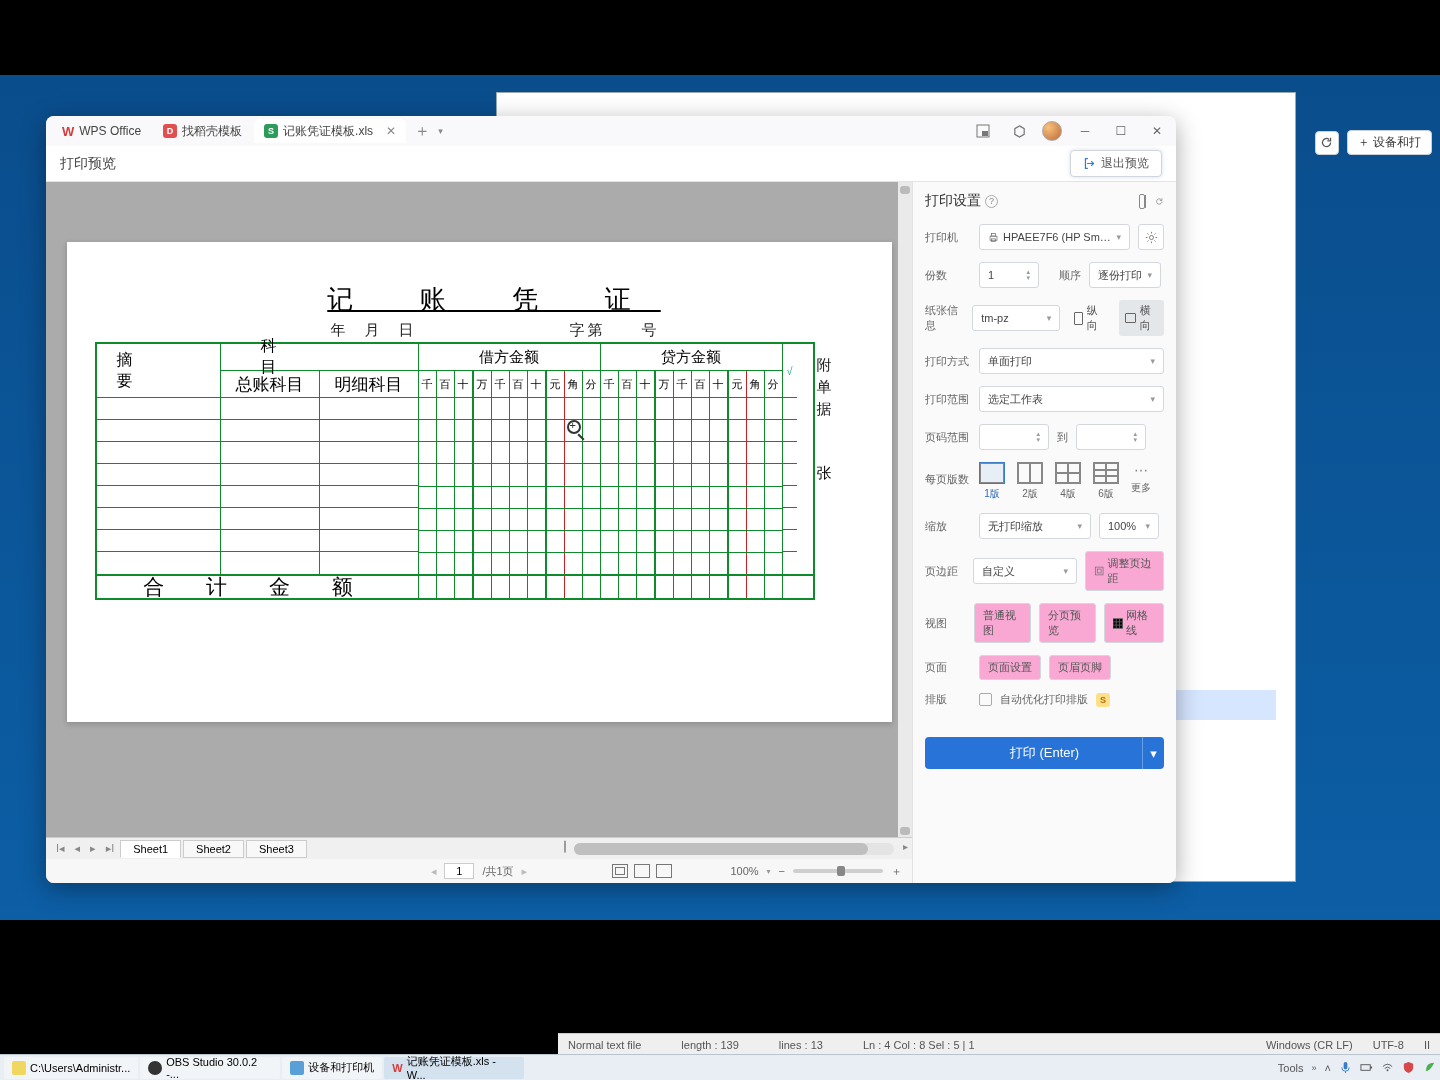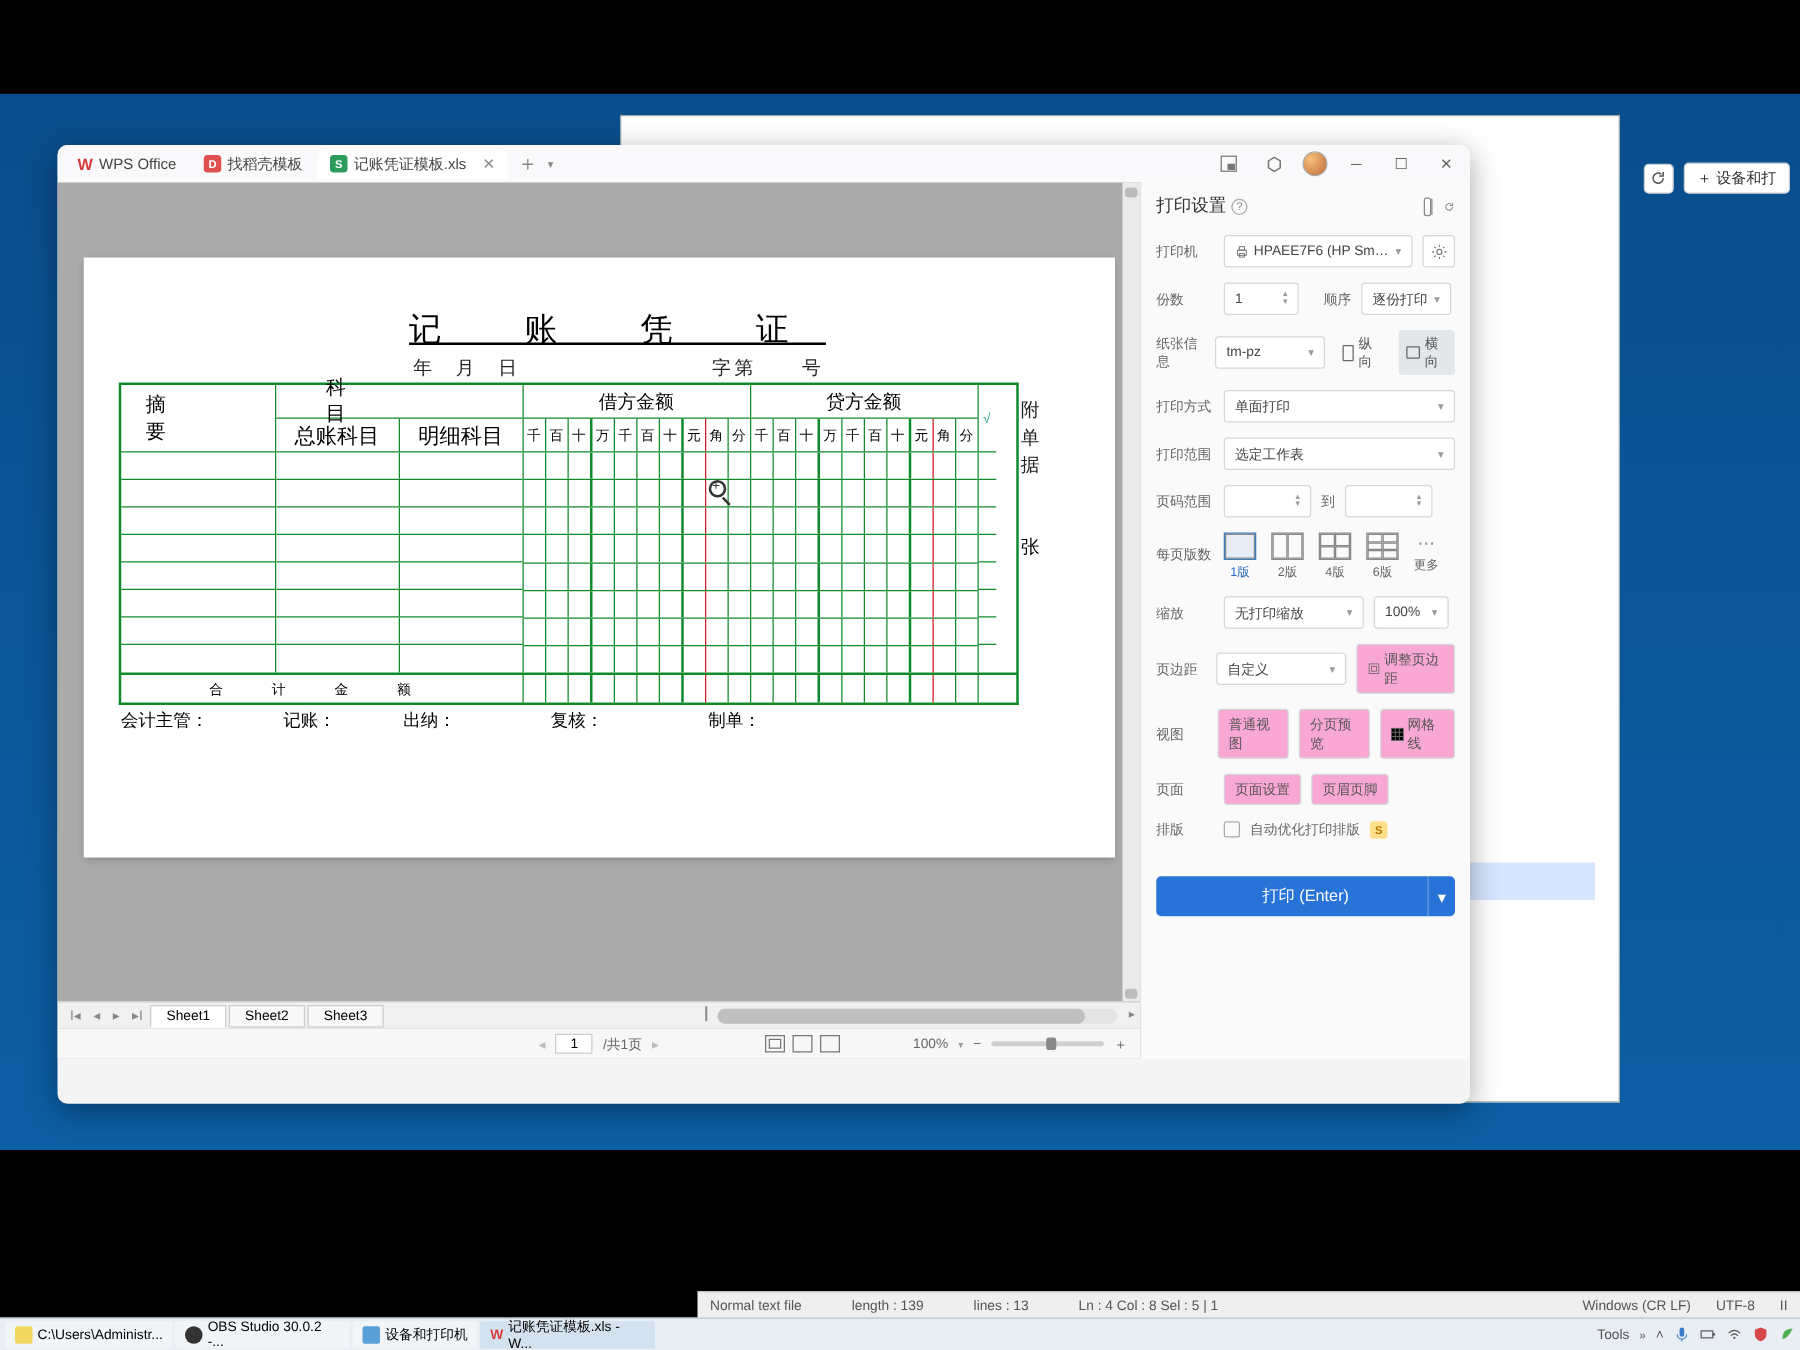--- a/index.html
+++ b/index.html
@@ -73,21 +73,21 @@
 .amt-row:last-child { border-bottom: none; }
 .amt-row span { flex: 1; border-right: 1px solid #108b2c; }
 .amt-row span:last-child { border-right: none; }
 .amt-row span.heavy-r { border-right: 2px solid #108b2c; }
 .amt-row span.red-r { border-right: 1.5px solid #c82020; }
 .col-tick { width: 14px; display: flex; flex-direction: column; }
 .tick-head { height: 54px; border-bottom: 1.5px solid #108b2c; display: flex; align-items: center; justify-content: center; font-size: 11px; color: #2a7; }
 .side-text { position: absolute; top: 112px; left: 750px; font-size: 15px; line-height: 22px; color: #222; font-family: serif; }
 .side-text2 { position: absolute; top: 222px; left: 750px; font-size: 15px; font-family: serif; }
 .total-row { width: 720px; margin-left: 2px; border: 2px solid #108b2c; border-top: none; height: 24px; display: flex; font-family: serif; }
-.total-label { width: 322px; border-right: 1.5px solid #108b2c; display: flex; align-items: center; justify-content: center; font-size: 11px; letter-spacing: 18px; }
+.total-label { width: 322px; border-right: 1.5px solid #108b2c; display: flex; align-items: center; justify-content: center; font-size: 21px; letter-spacing: 18px; }
 .total-amt { width: 182px; border-right: 1.5px solid #108b2c; display: flex; }
 .total-amt span { flex: 1; border-right: 1px solid #108b2c; }
 .total-amt span:last-child { border-right: none; }
 .total-amt span.heavy-r { border-right: 2px solid #108b2c; }
 .total-amt span.red-r { border-right: 1.5px solid #c82020; }
 .total-tick { width: 14px; }
 .sign-row { display: flex; gap: 0; font-size: 14px; margin-top: 4px; margin-left: 4px; font-family: serif; width: 720px; }
 .sign-row div { }
 
 .cursor-zoom { position: absolute; top: 178px; left: 500px; width: 14px; height: 14px; border: 2px solid #333; border-radius: 50%; }
@@ -216,20 +216,29 @@
             <path fill="none" stroke="#777" stroke-width="1.3" d="M8 2l5 3v6l-5 3-5-3V5z"></path>
           </svg>
         </div>
       <div class="avatar"></div>
       <div class="wc-btn">─</div>
       <div class="wc-btn">☐</div>
       <div class="wc-btn">✕</div>
     </div>
   </div>
 
+  <div class="headstrip">
+    <div class="head-title">打印预览</div>
+    <div class="exit-btn">
+      <svg width="13" height="13" viewBox="0 0 16 16">
+          <path fill="none" stroke="#3a7dc7" stroke-width="1.5" d="M6 2H3v12h3M10 5l3 3-3 3M5 8h8"></path>
+        </svg>
+      <span>退出预览</span>
+    </div>
+  </div>
 
   <div class="body">
     <div class="preview-wrap">
       <div class="canvas-area">
         <div class="page">
           <div class="v-title">记 账 凭 证</div>
           <div class="v-sub">
             <span>年　月　日</span>
             <span class="r">字第　　号</span>
           </div>
@@ -544,27 +553,20 @@
                 <span class="heavy-r"></span>
                 <span></span>
                 <span></span>
                 <span></span>
                 <span class="heavy-r"></span>
                 <span class="red-r"></span>
                 <span></span>
                 <span></span>
               </div>
             <div class="total-tick"></div>
-          </div>
-          <div class="sign-row">
-            <div style="width:130px">会计主管：</div>
-            <div style="width:96px">记账：</div>
-            <div style="width:118px">出纳：</div>
-            <div style="width:126px">复核：</div>
-            <div>制单：</div>
           </div>
           <div class="side-text" style="white-space:pre">附
 单
 据</div>
           <div class="side-text2">张</div>
           <div class="cursor-zoom"></div>
         </div>
       </div>
 
       <div class="v-scroll">

